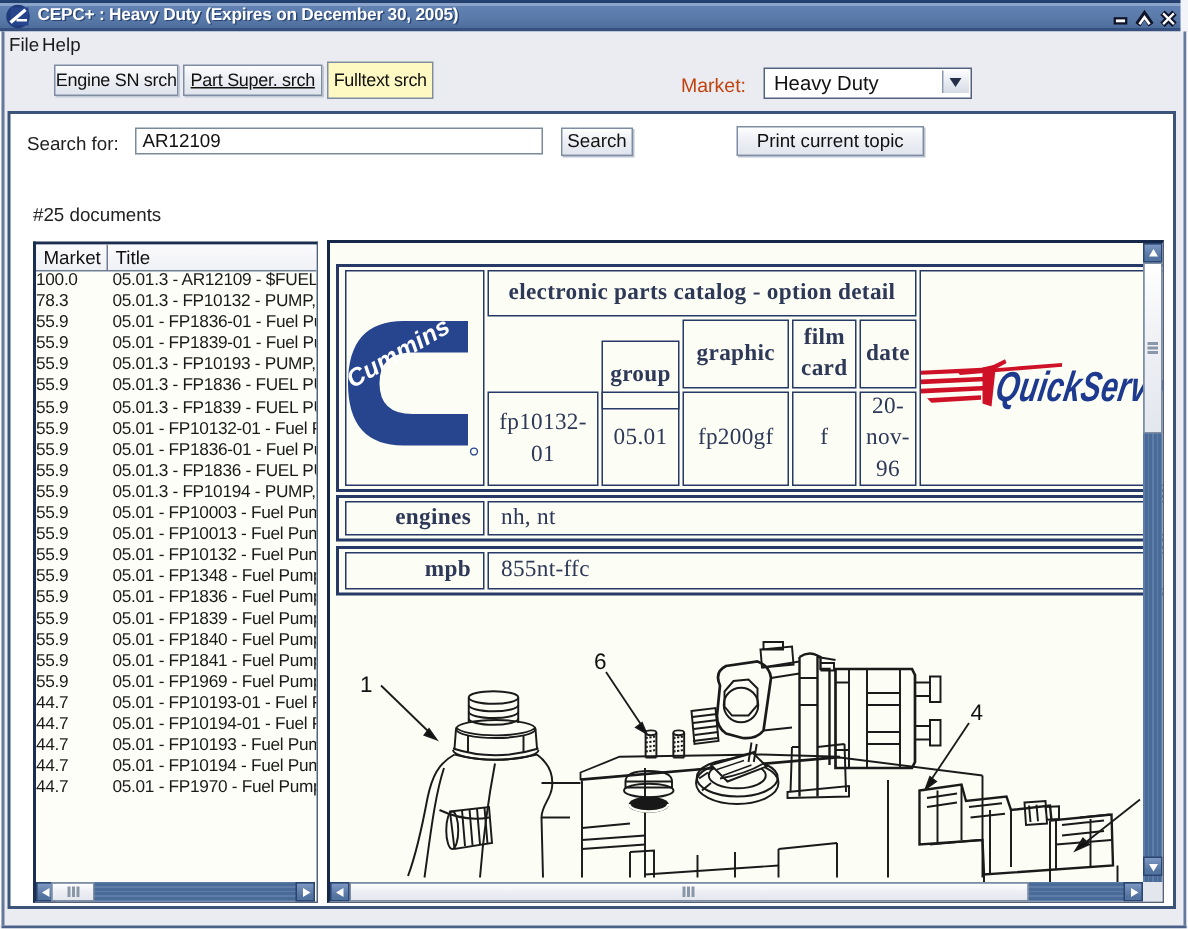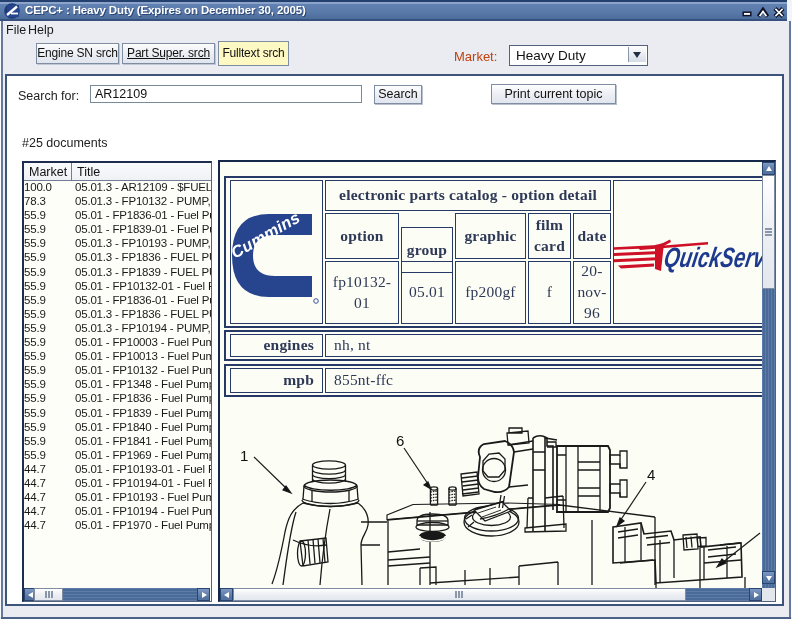--- a/index.html
+++ b/index.html
@@ -159,21 +159,20 @@
 
       <div class="tbx" style="left:4px;top:14px;width:617px;height:152px;"></div>
       <div class="cell" style="left:10px;top:18px;width:93px;height:144px;">
         <svg width="91" height="142" viewBox="0 0 91 142">
           <path d="M 81 33 L 38 33 Q 1 33 1 74.5 Q 1 116 38 116 L 81 116 L 81 95 L 44 95 Q 22 95 22 74.5 Q 22 54 44 54 L 81 54 Z" fill="#27448F"></path>
           <text x="4" y="78" transform="rotate(-30 4 78)" font-family="Liberation Sans" font-style="italic" font-weight="bold" font-size="16.5" fill="#FFFFFF">Cummins</text>
           <circle cx="85" cy="120" r="2.3" fill="none" stroke="#27448F" stroke-width="0.9"></circle>
         </svg>
       </div>
       <div class="cell bold" style="left:105px;top:18px;width:286px;height:31px;">electronic parts catalog - option detail</div>
-      <div class="cell bold" style="left:105px;top:51px;width:74px;height:46px;">option</div>
       <div class="cell bold" style="left:181px;top:65px;width:52px;height:46px;">group</div>
       <div class="cell bold" style="left:235px;top:51px;width:71px;height:46px;">graphic</div>
       <div class="cell bold" style="left:308px;top:51px;width:43px;height:46px;">film<br>card</div>
       <div class="cell bold" style="left:353px;top:51px;width:38px;height:46px;">date</div>
       <div class="cell" style="left:105px;top:99px;width:74px;height:63px;">fp10132-<br>01</div>
       <div class="cell" style="left:181px;top:99px;width:52px;height:63px;">05.01</div>
       <div class="cell" style="left:235px;top:99px;width:71px;height:63px;">fp200gf</div>
       <div class="cell" style="left:308px;top:99px;width:43px;height:63px;">f</div>
       <div class="cell" style="left:353px;top:99px;width:38px;height:63px;">20-<br>nov-<br>96</div>
       <div class="cell" style="left:393px;top:18px;width:222px;height:144px;">

